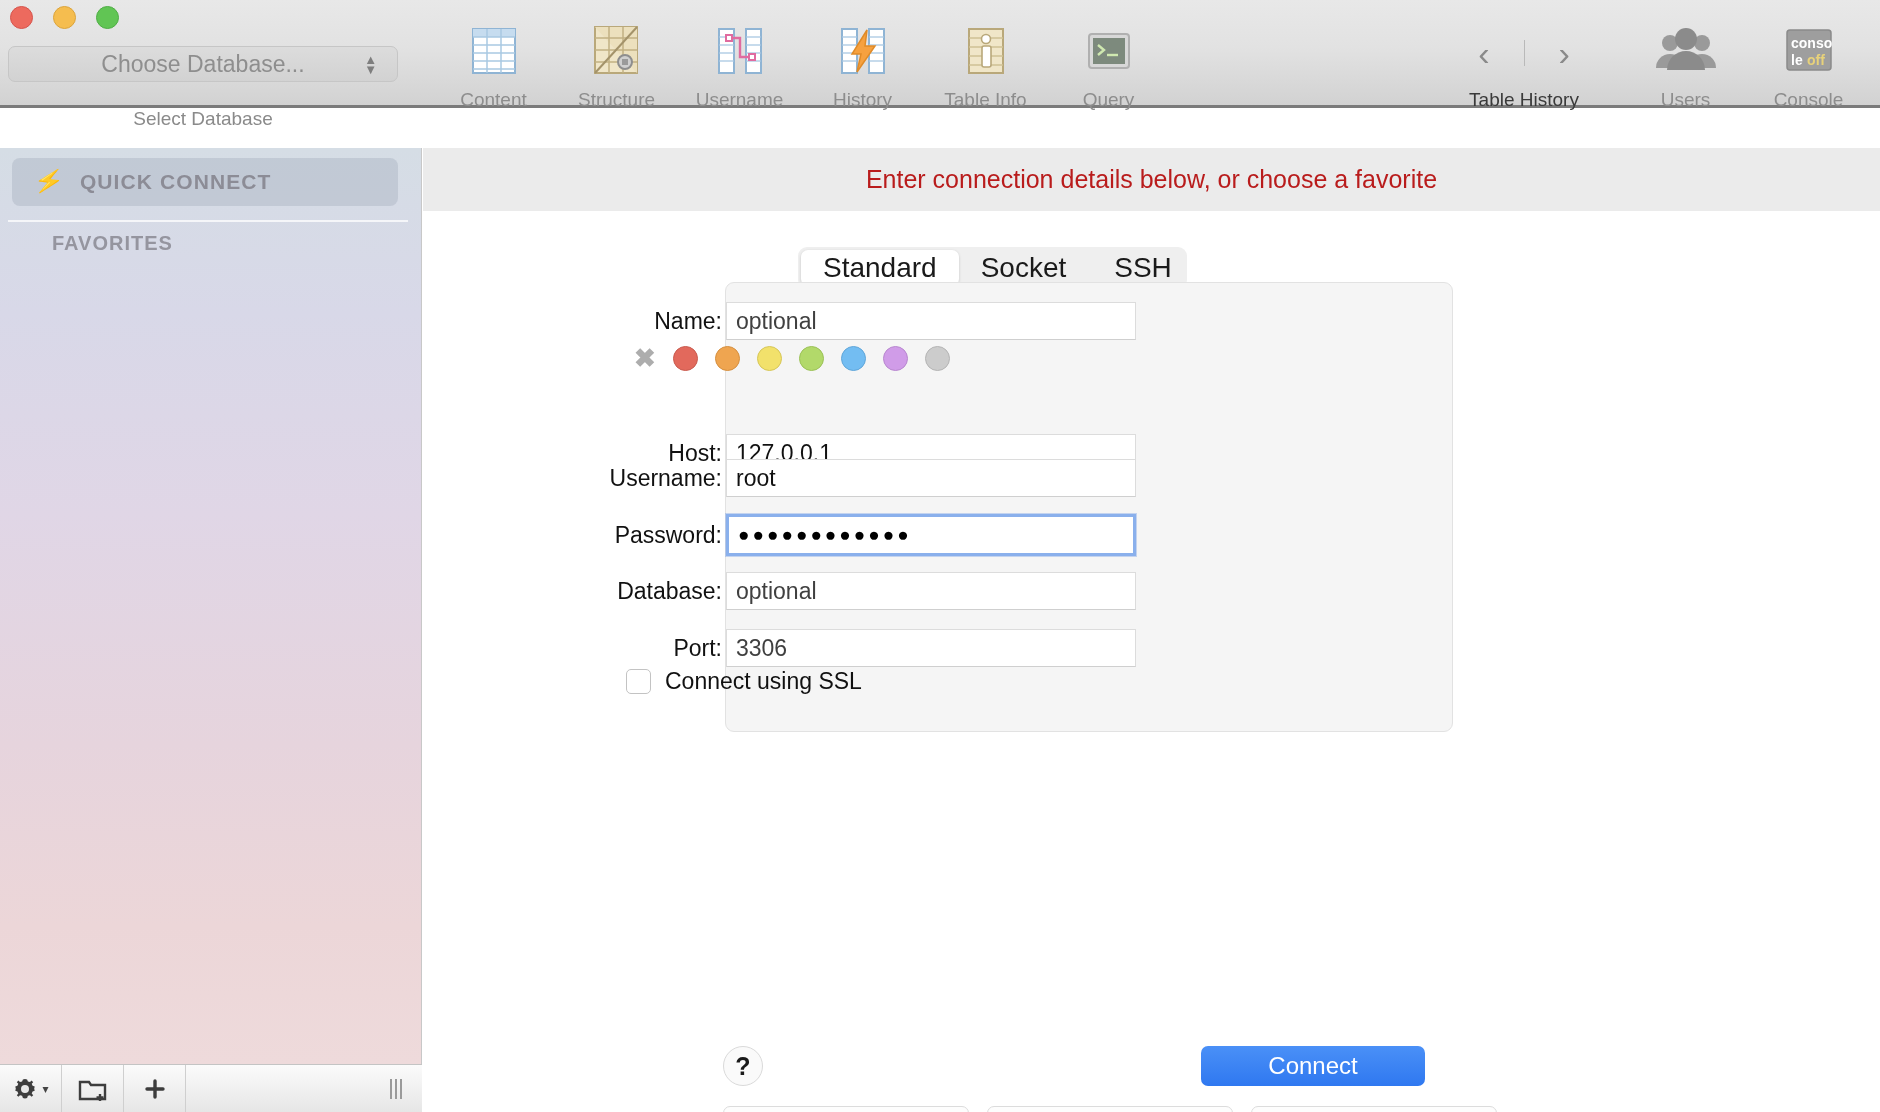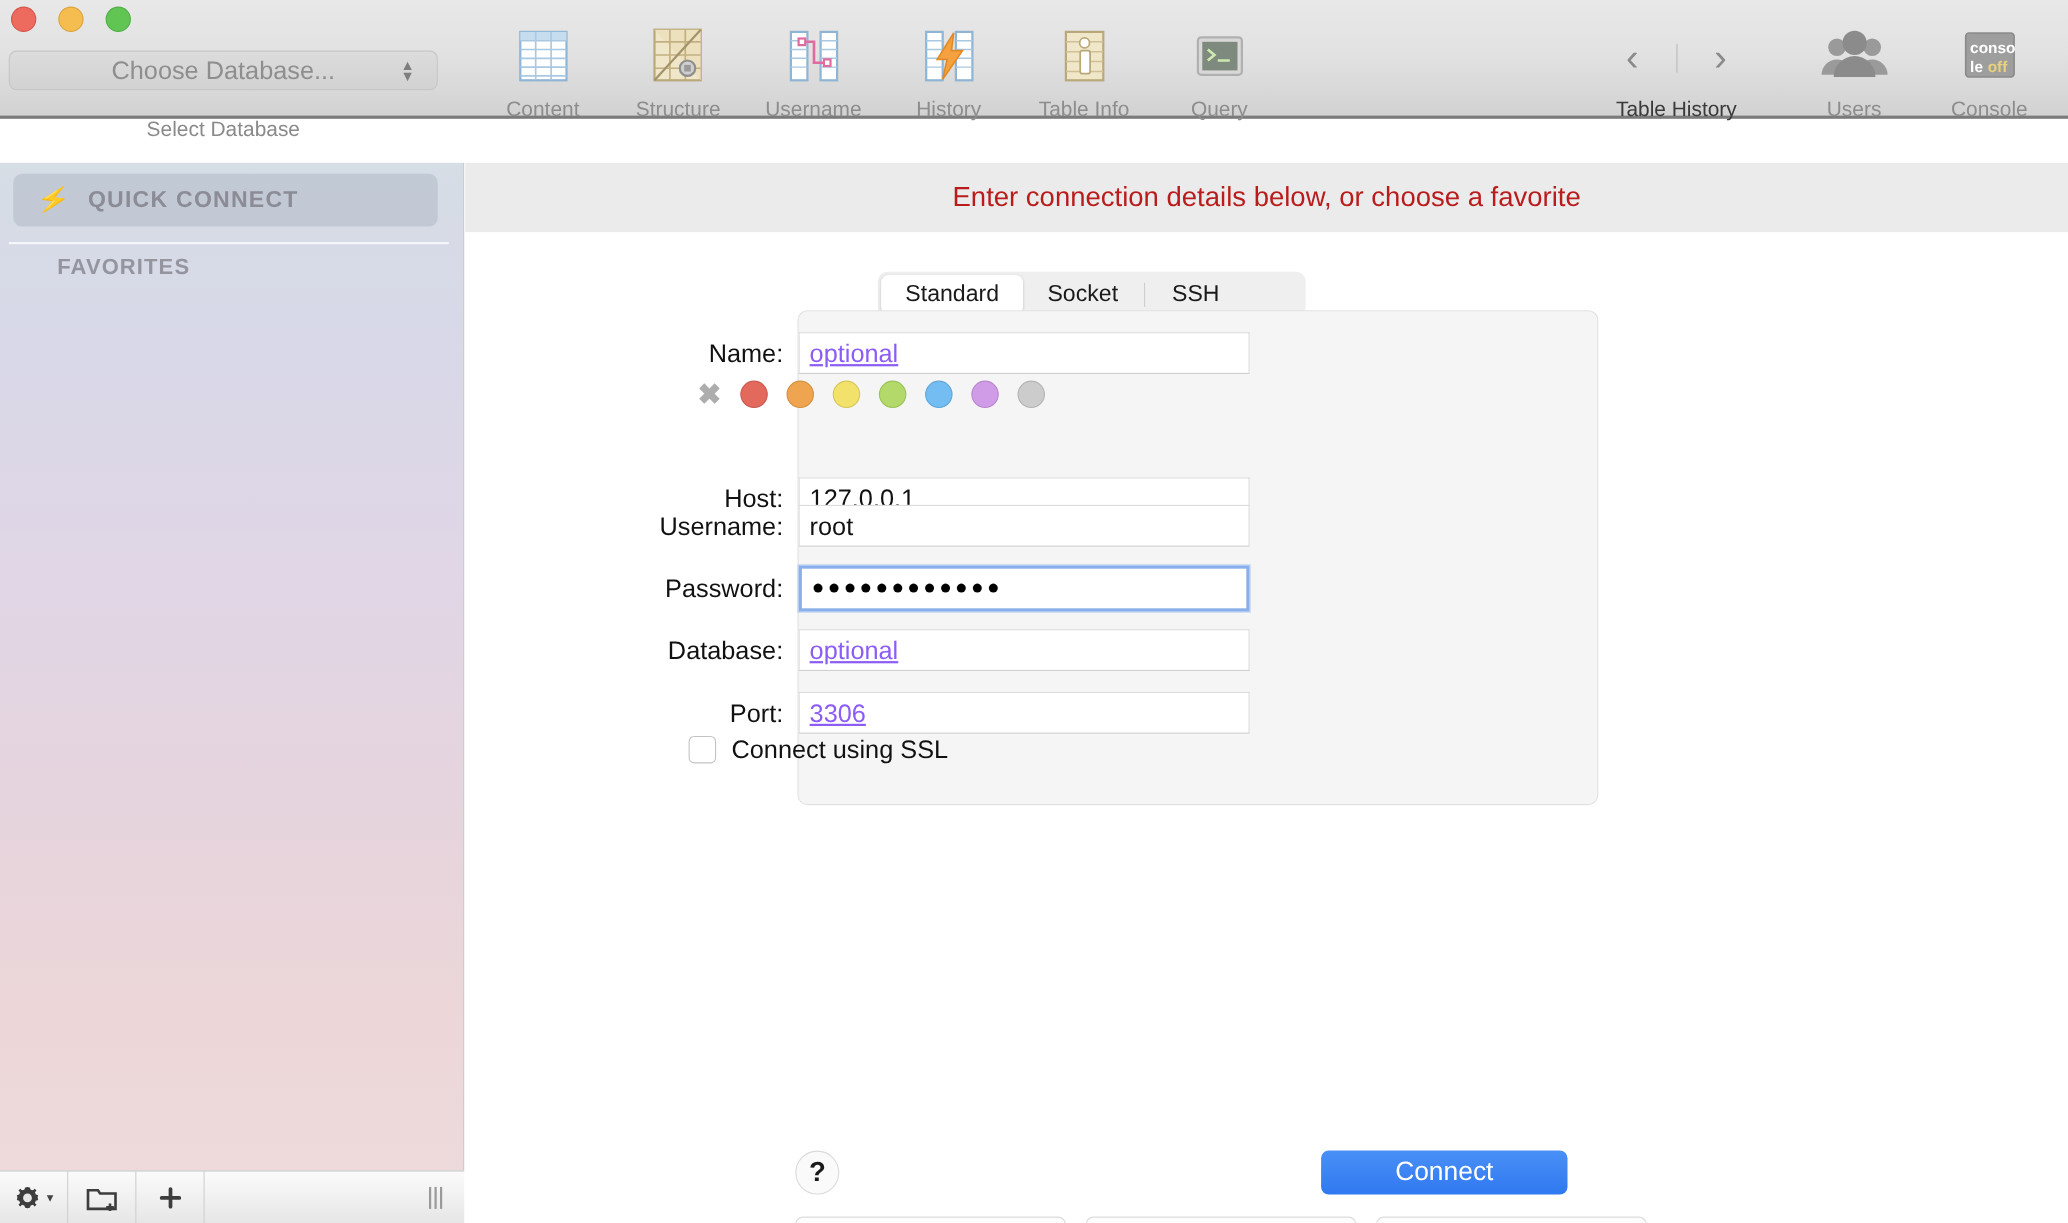--- a/index.html
+++ b/index.html
@@ -107,37 +107,37 @@
     position: absolute; left: 302px; top: 134px; width: 728px; height: 450px;
     background: #f5f5f5; border: 1px solid #e2e2e2; border-radius: 9px;
   }
   .segbar {
     position: absolute; left: 375px; top: 99px; width: 389px; height: 42px;
     background: #efefef; border-radius: 9px;
     display: flex; align-items: center; padding: 3px;
   }
   .seg {
     height: 36px; display: flex; align-items: center; justify-content: center;
-    font-size: 21px; color: #1a1a1a; border-radius: 7px; padding: 0 22px;
+    font-size: 28px; color: #1a1a1a; border-radius: 7px; padding: 0 22px;
   }
   .seg.active { background: #ffffff; box-shadow: 0 1px 3px rgba(0,0,0,0.18); }
   .segdiv { width: 1px; height: 22px; background: #cfcfcf; margin: 0 2px; }
 
   .row { position: absolute; display: flex; align-items: center; }
   .row .lab {
-    width: 205px; text-align: right; padding-right: 14px;
+    width: 205px; text-align: right; padding-right: 4px;
     font-size: 23px; color: #111;
   }
   .fld {
     width: 410px; height: 38px; background: #ffffff;
     border: 1px solid #dcdcdc; border-bottom-color: #cfcfcf;
     display: flex; align-items: center; padding: 0 9px;
     font-size: 23px; color: #111;
   }
-  .fld.ph { color: #8b5cf6; text-decoration: underline; }
+  .fld.ph { color: #404040; }
   .fld.focus {
     border: 3px solid #8ab0ec; height: 42px;
     box-shadow: 0 0 0 1px rgba(120,160,230,0.4);
   }
   .dots { letter-spacing: 3px; font-size: 19px; color: #000; }
 
   .swatches { position: absolute; left: 203px; top: 197px; display: flex; align-items: center; gap: 17px; padding-left: 8px; }
   .sw { width: 25px; height: 25px; border-radius: 50%; }
   .swx { font-size: 26px; color: #adadad; font-weight: bold; line-height: 1; }
 

